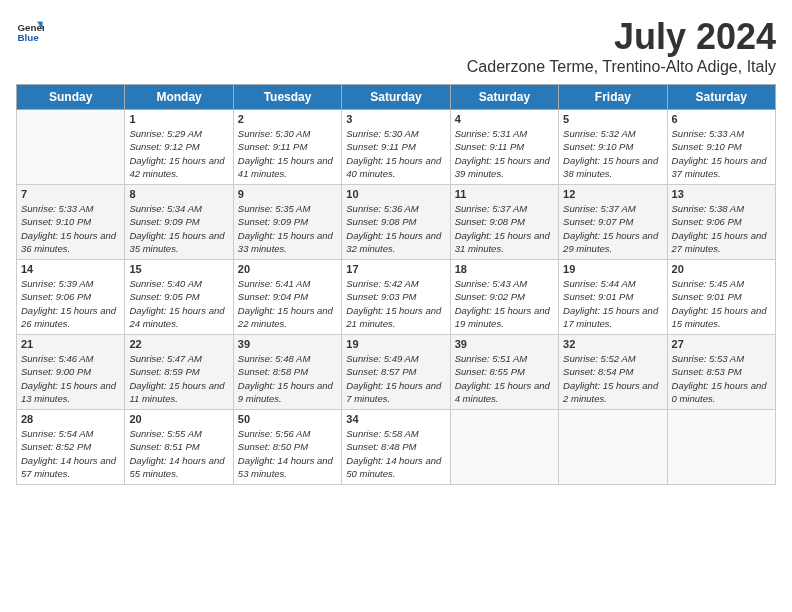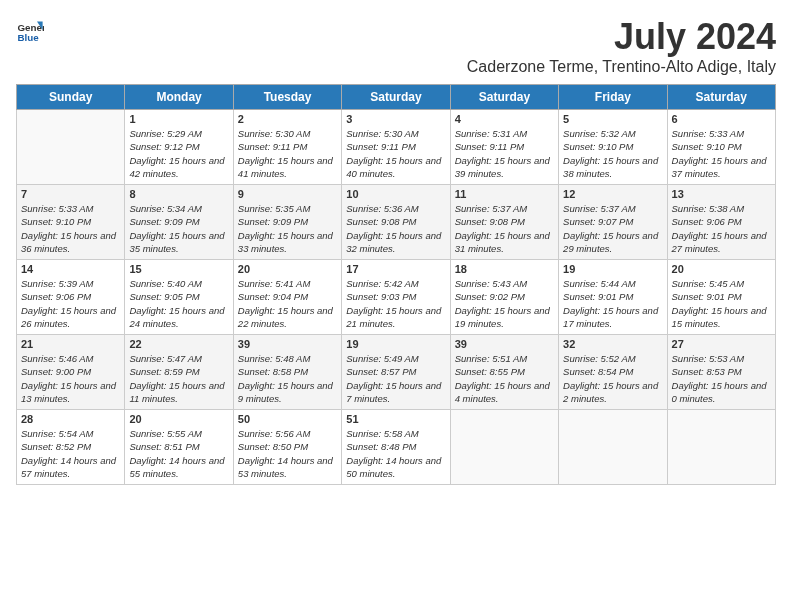--- a/index.html
+++ b/index.html
@@ -236,21 +236,21 @@
         </td>
         <td>
           <span class="day-number">20</span>
           <div class="day-info">Sunrise: 5:55 AM<br>Sunset: 8:51 PM<br>Daylight: 14 hours and 55 minutes.</div>
         </td>
         <td>
           <span class="day-number">50</span>
           <div class="day-info">Sunrise: 5:56 AM<br>Sunset: 8:50 PM<br>Daylight: 14 hours and 53 minutes.</div>
         </td>
         <td>
-          <span class="day-number">51</span>
+          <span class="day-number">34</span>
           <div class="day-info">Sunrise: 5:58 AM<br>Sunset: 8:48 PM<br>Daylight: 14 hours and 50 minutes.</div>
         </td>
         <td class="empty-cell"></td>
         <td class="empty-cell"></td>
         <td class="empty-cell"></td>
       </tr>
     </tbody>
 </table>
 
 </body></html>

